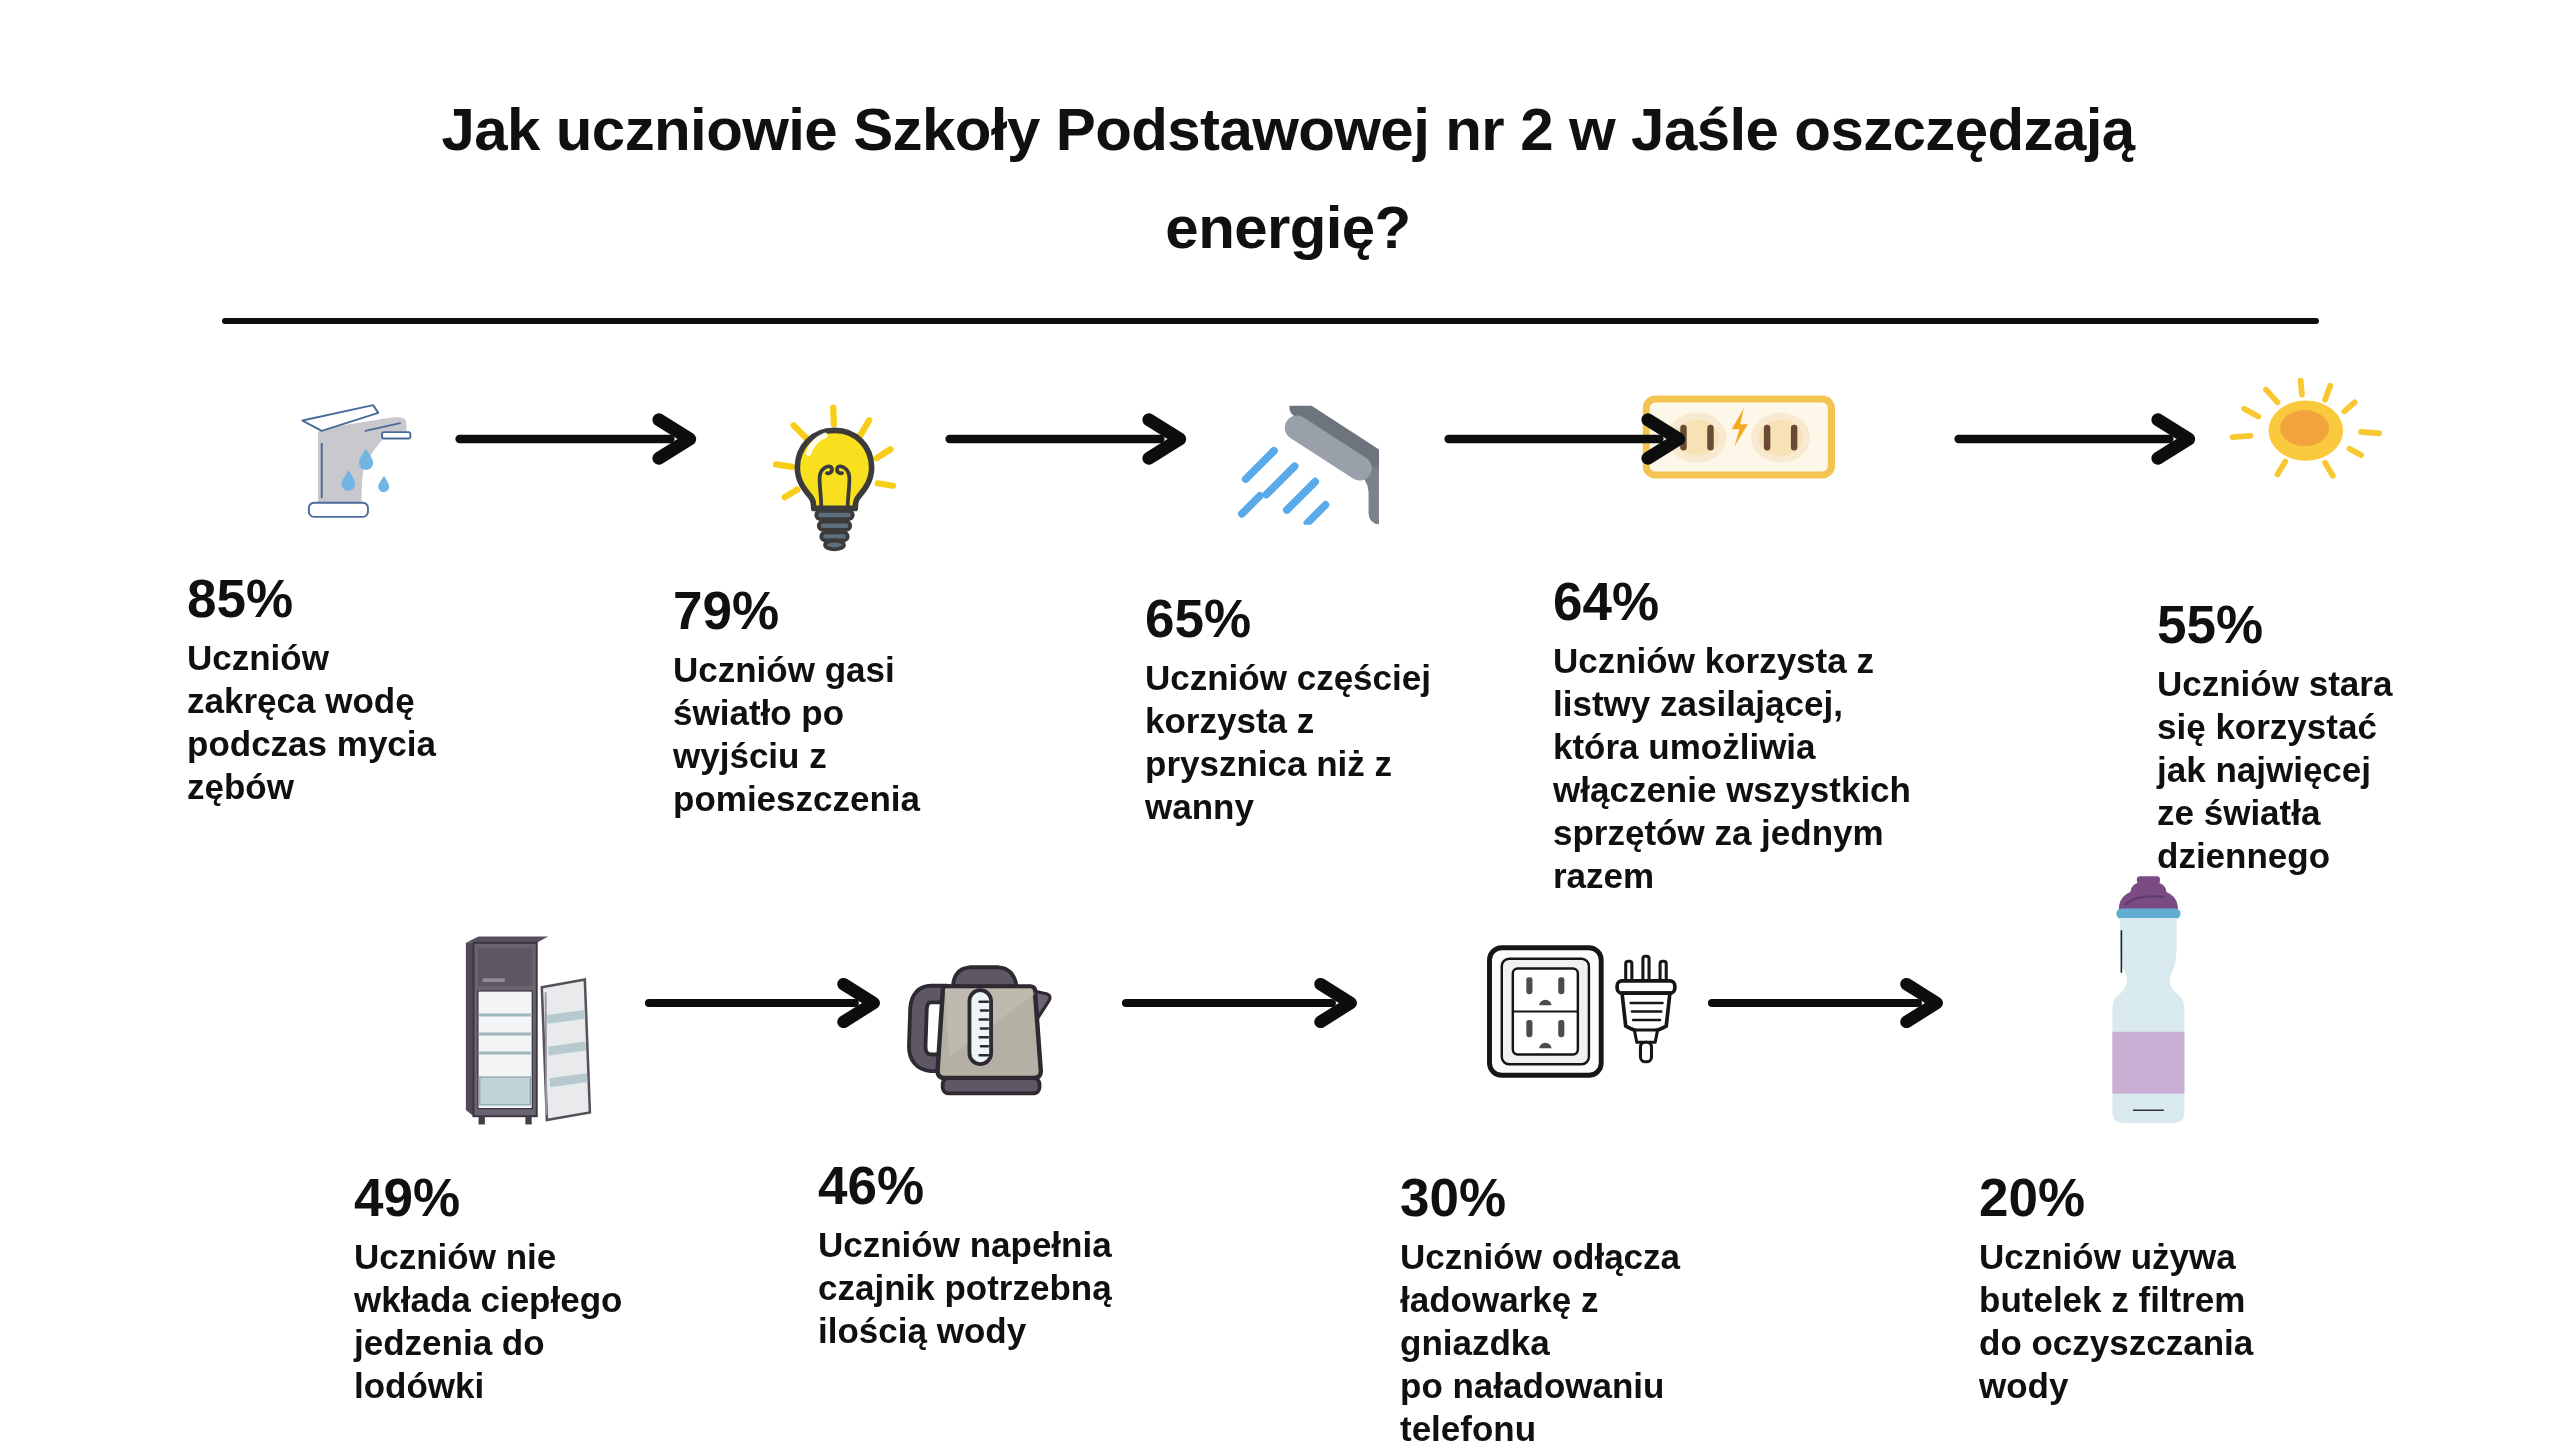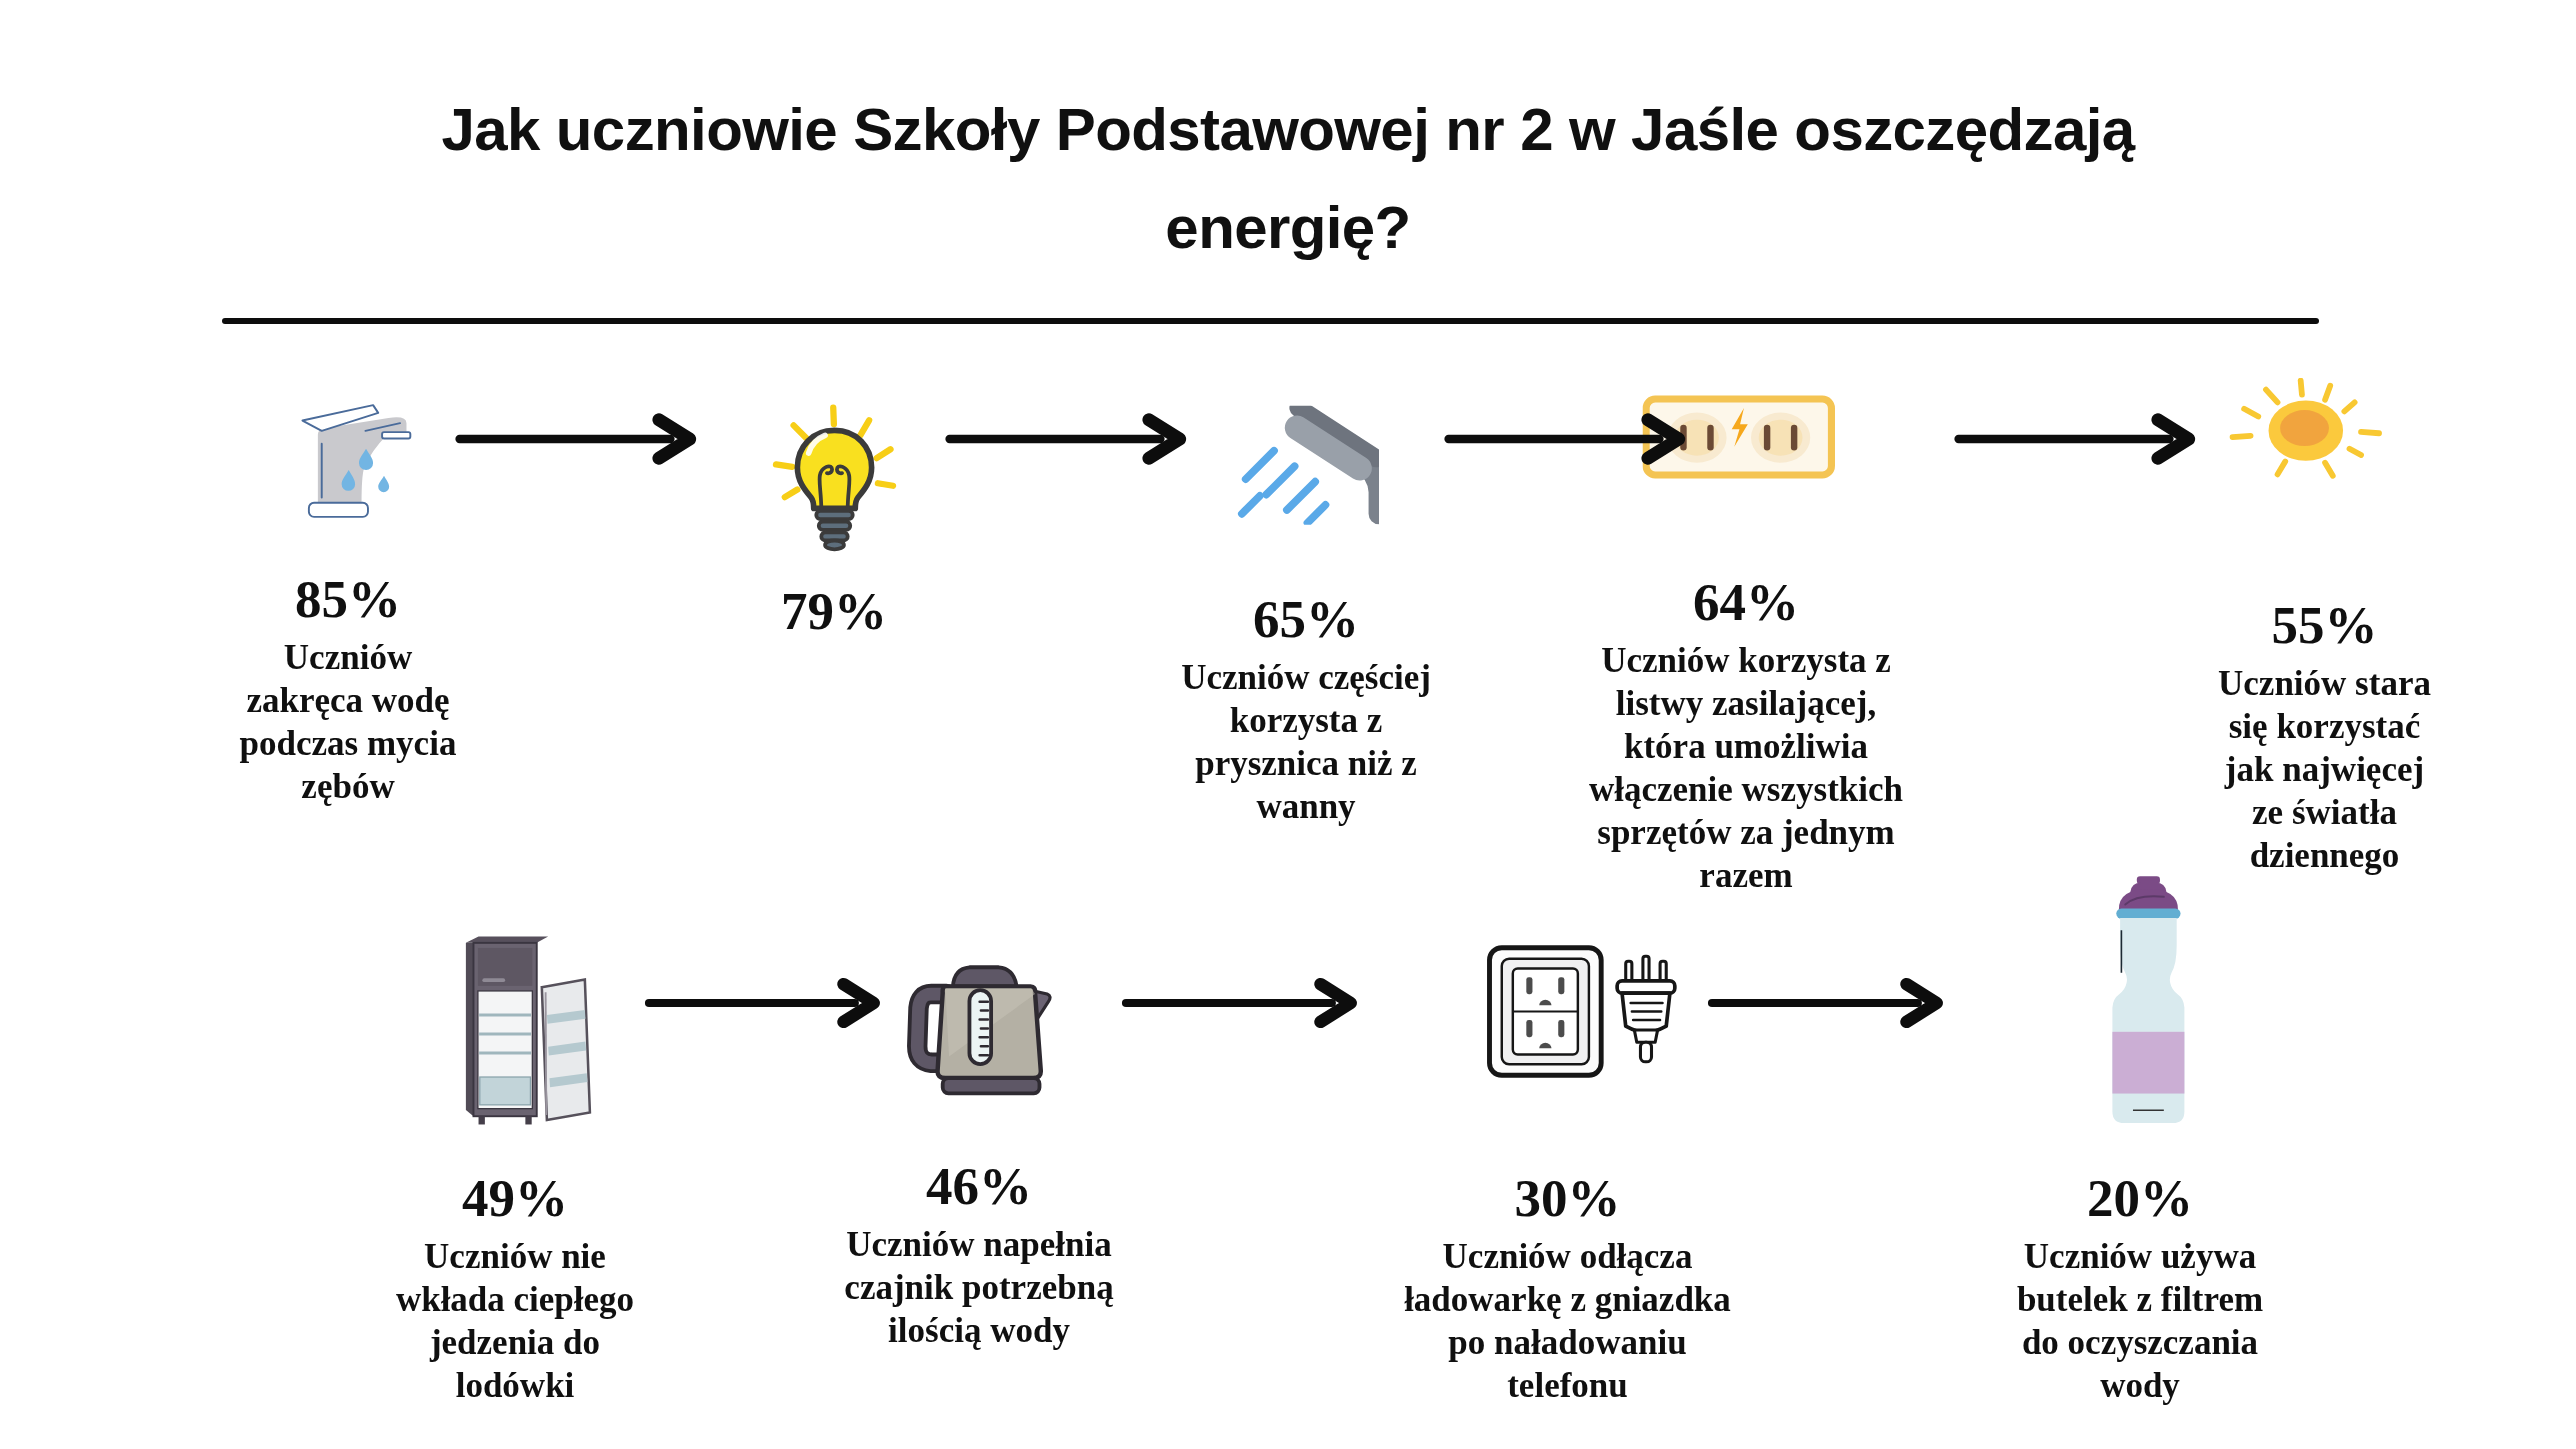--- a/index.html
+++ b/index.html
@@ -10,21 +10,21 @@
   }
   .title{
     position:absolute;top:81px;left:0;width:2576px;
     text-align:center;font-weight:bold;font-size:60px;line-height:98px;
     letter-spacing:-0.6px;white-space:pre-line;
   }
   .divider{
     position:absolute;left:222px;top:318px;width:2097px;height:5.8px;
     background:#0d0d0d;border-radius:3.2px;
   }
-  .stat{position:absolute;text-align:center;font-family:Liberation Serif, serif;}
+  .stat{position:absolute;}
   .stat.top{top:380px;}
   .stat.bottom{top:866px;}
   .iconbox{display:flex;align-items:center;justify-content:center;height:180px;}
   .stat.bottom .iconbox{height:261px;align-items:flex-end;}
   .pct{font-size:53px;font-weight:bold;line-height:58px;}
   .desc{font-size:35px;font-weight:bold;line-height:43px;margin-top:7.7px;white-space:pre-line;}
   .arrow{position:absolute;}
 </style>
 </head>
 <body>
@@ -71,20 +71,24 @@
       <path d="M126 168 C126 132 136 110 118 102 C106 97 106 114 117 112" fill="none" stroke="#3b3b3b" stroke-width="6" stroke-linecap="round"></path>
       <g fill="#5d6e7c" stroke="#3b3b3b" stroke-width="6">
         <rect x="76" y="172" width="58" height="13" rx="6.5"></rect>
         <rect x="80" y="189" width="50" height="13" rx="6.5"></rect>
         <rect x="84" y="206" width="42" height="13" rx="6.5"></rect>
         <ellipse cx="105" cy="226" rx="15" ry="7"></ellipse>
       </g>
     </svg>
   </div>
   <div class="pct" style="margin-top:22px;">79%</div>
+  <div class="desc">Uczniów gasi
+światło po
+wyjściu z
+pomieszczenia</div>
 </div>
 
 <div class="stat top" style="left:1145px;width:322px;">
   <div class="iconbox">
     <svg width="145" height="119" viewBox="0 0 225 185" style="transform:translateY(-5.2px)">
       <g stroke="#5aa9e8" stroke-width="12" stroke-linecap="round">
         <path d="M18 114 L62 70"></path>
           <path d="M50 138 L94 94"></path>
           <path d="M82 162 L126 118"></path>
         <path d="M12 168 L40 140"></path>

